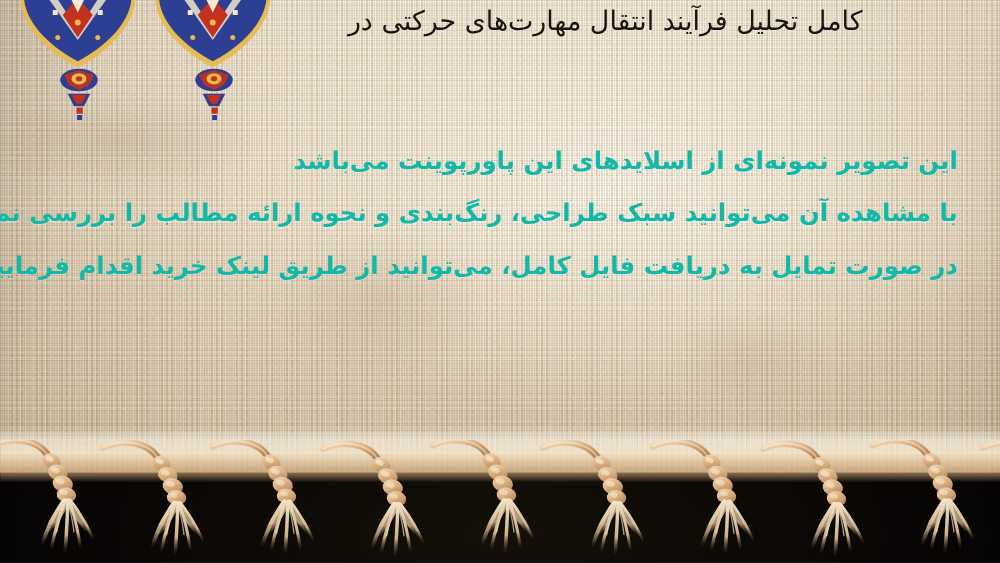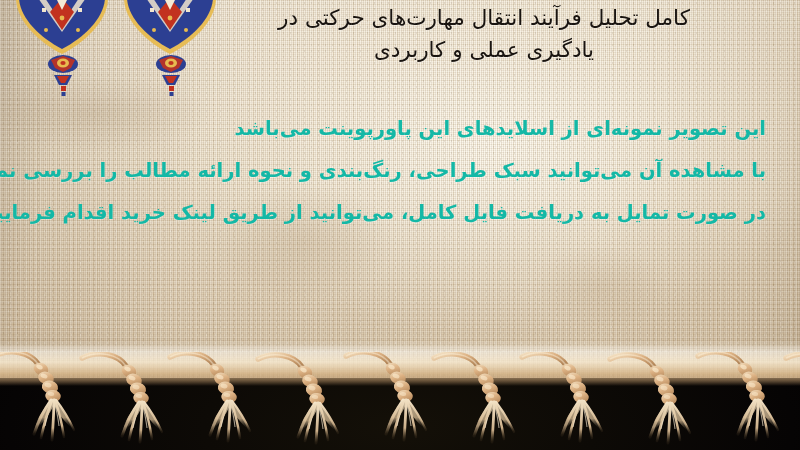--- a/index.html
+++ b/index.html
@@ -292,21 +292,20 @@
             <use href="#tassel"></use>
           </g>
       </g>
     </svg>
   </div>
 
   <div class="text-layer">
 
     <div class="title">
       <span>کامل تحلیل فرآیند انتقال مهارت‌های حرکتی در</span><br>
-      <span>یادگیری عملی و کاربردی</span>
     </div>
 
     <div class="body-block">
       <span class="ln">این تصویر نمونه‌ای از اسلایدهای این پاورپوینت می‌باشد</span>
       <span class="ln">با مشاهده آن می‌توانید سبک طراحی، رنگ‌بندی و نحوه ارائه مطالب را بررسی نمایید</span>
       <span class="ln">در صورت تمایل به دریافت فایل کامل، می‌توانید از طریق لینک خرید اقدام فرمایید</span>
     </div>
 
   </div>
 </div>

